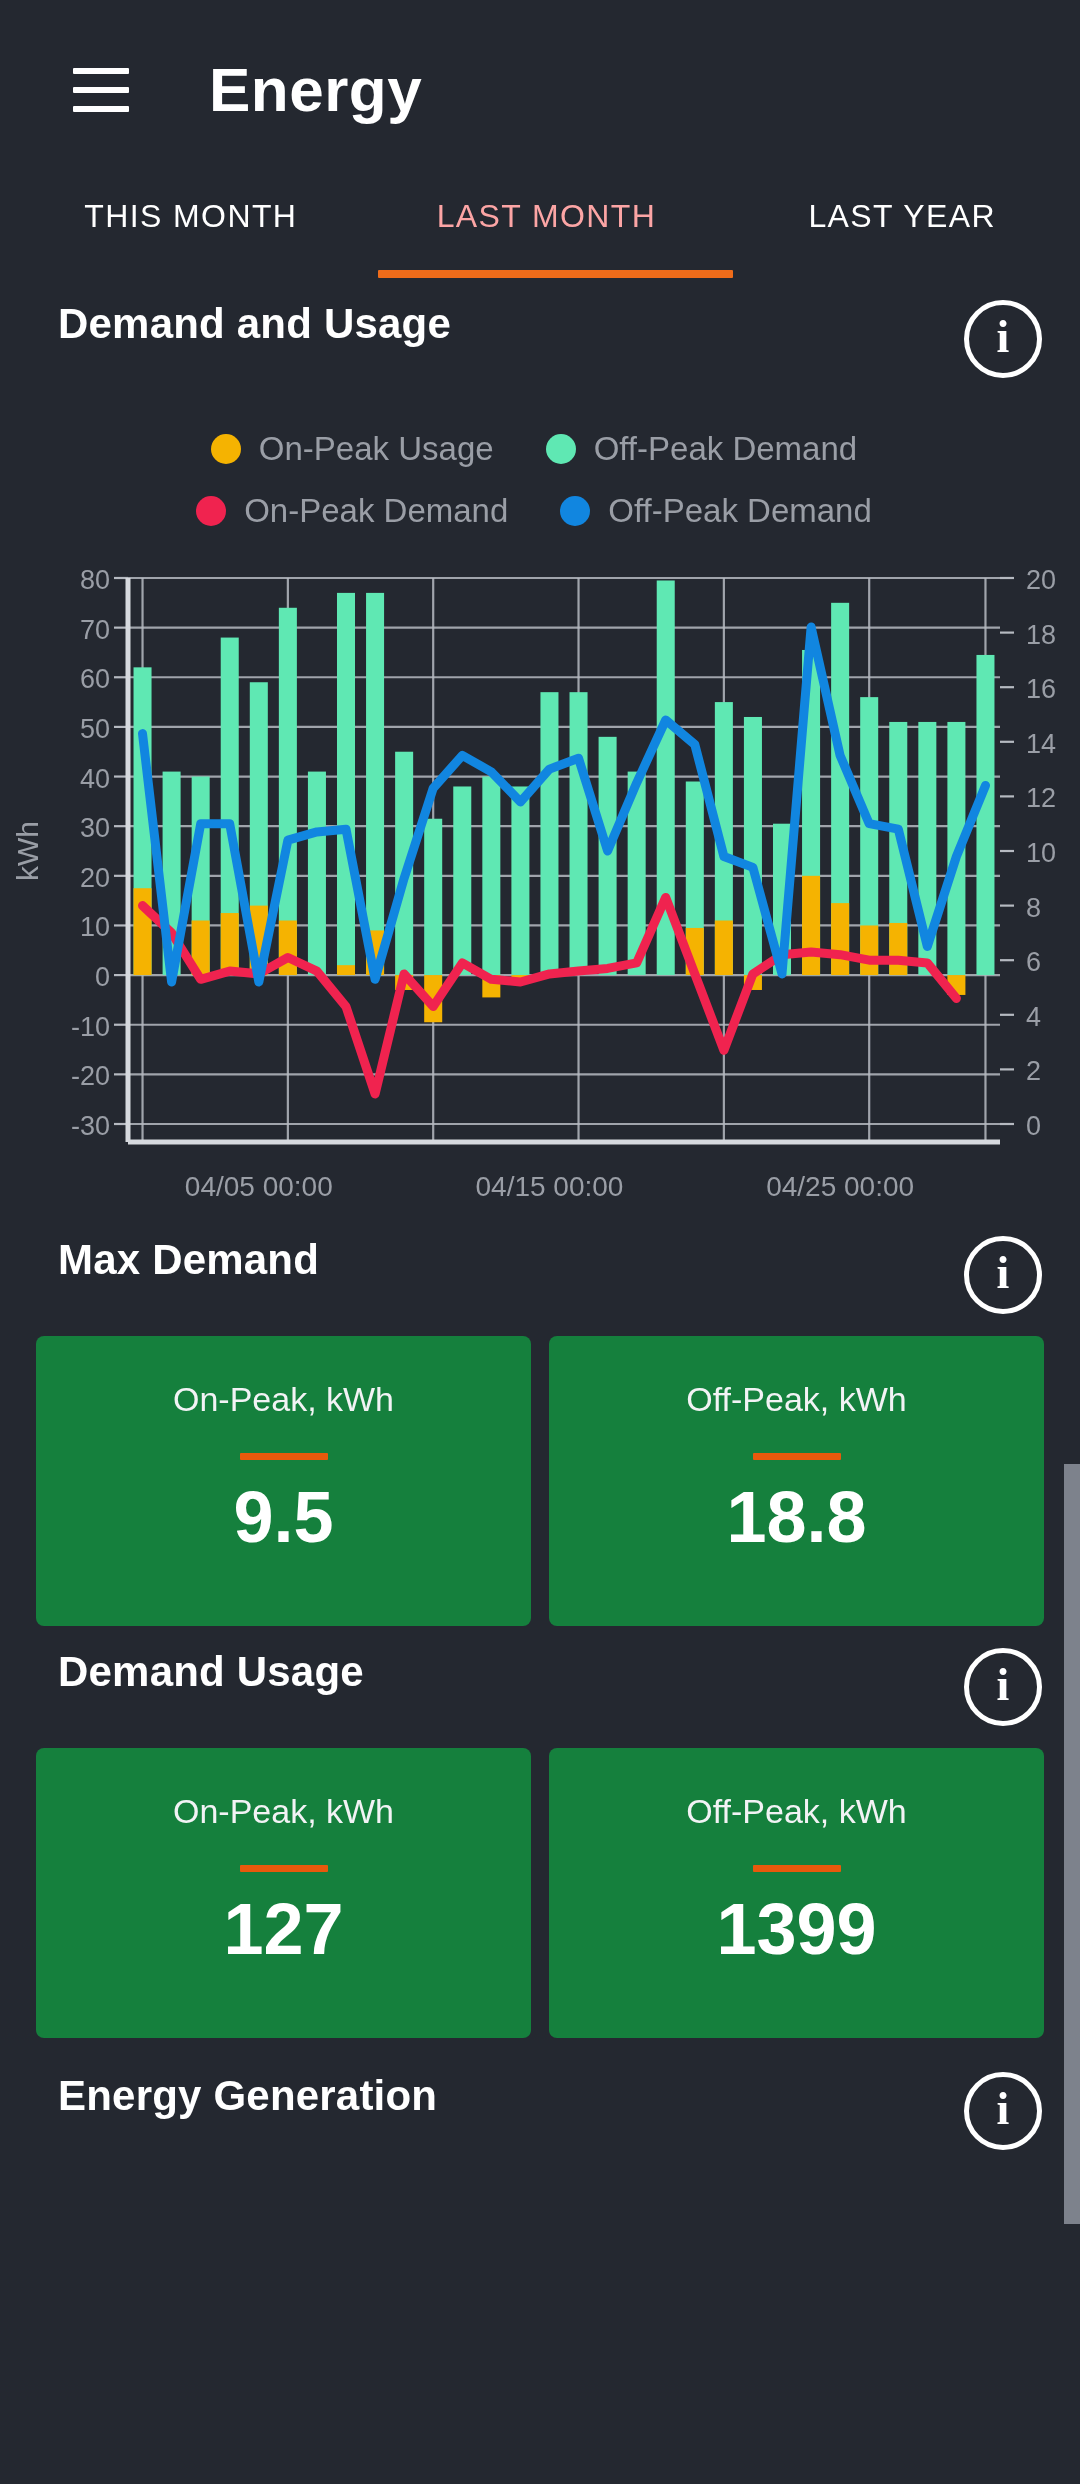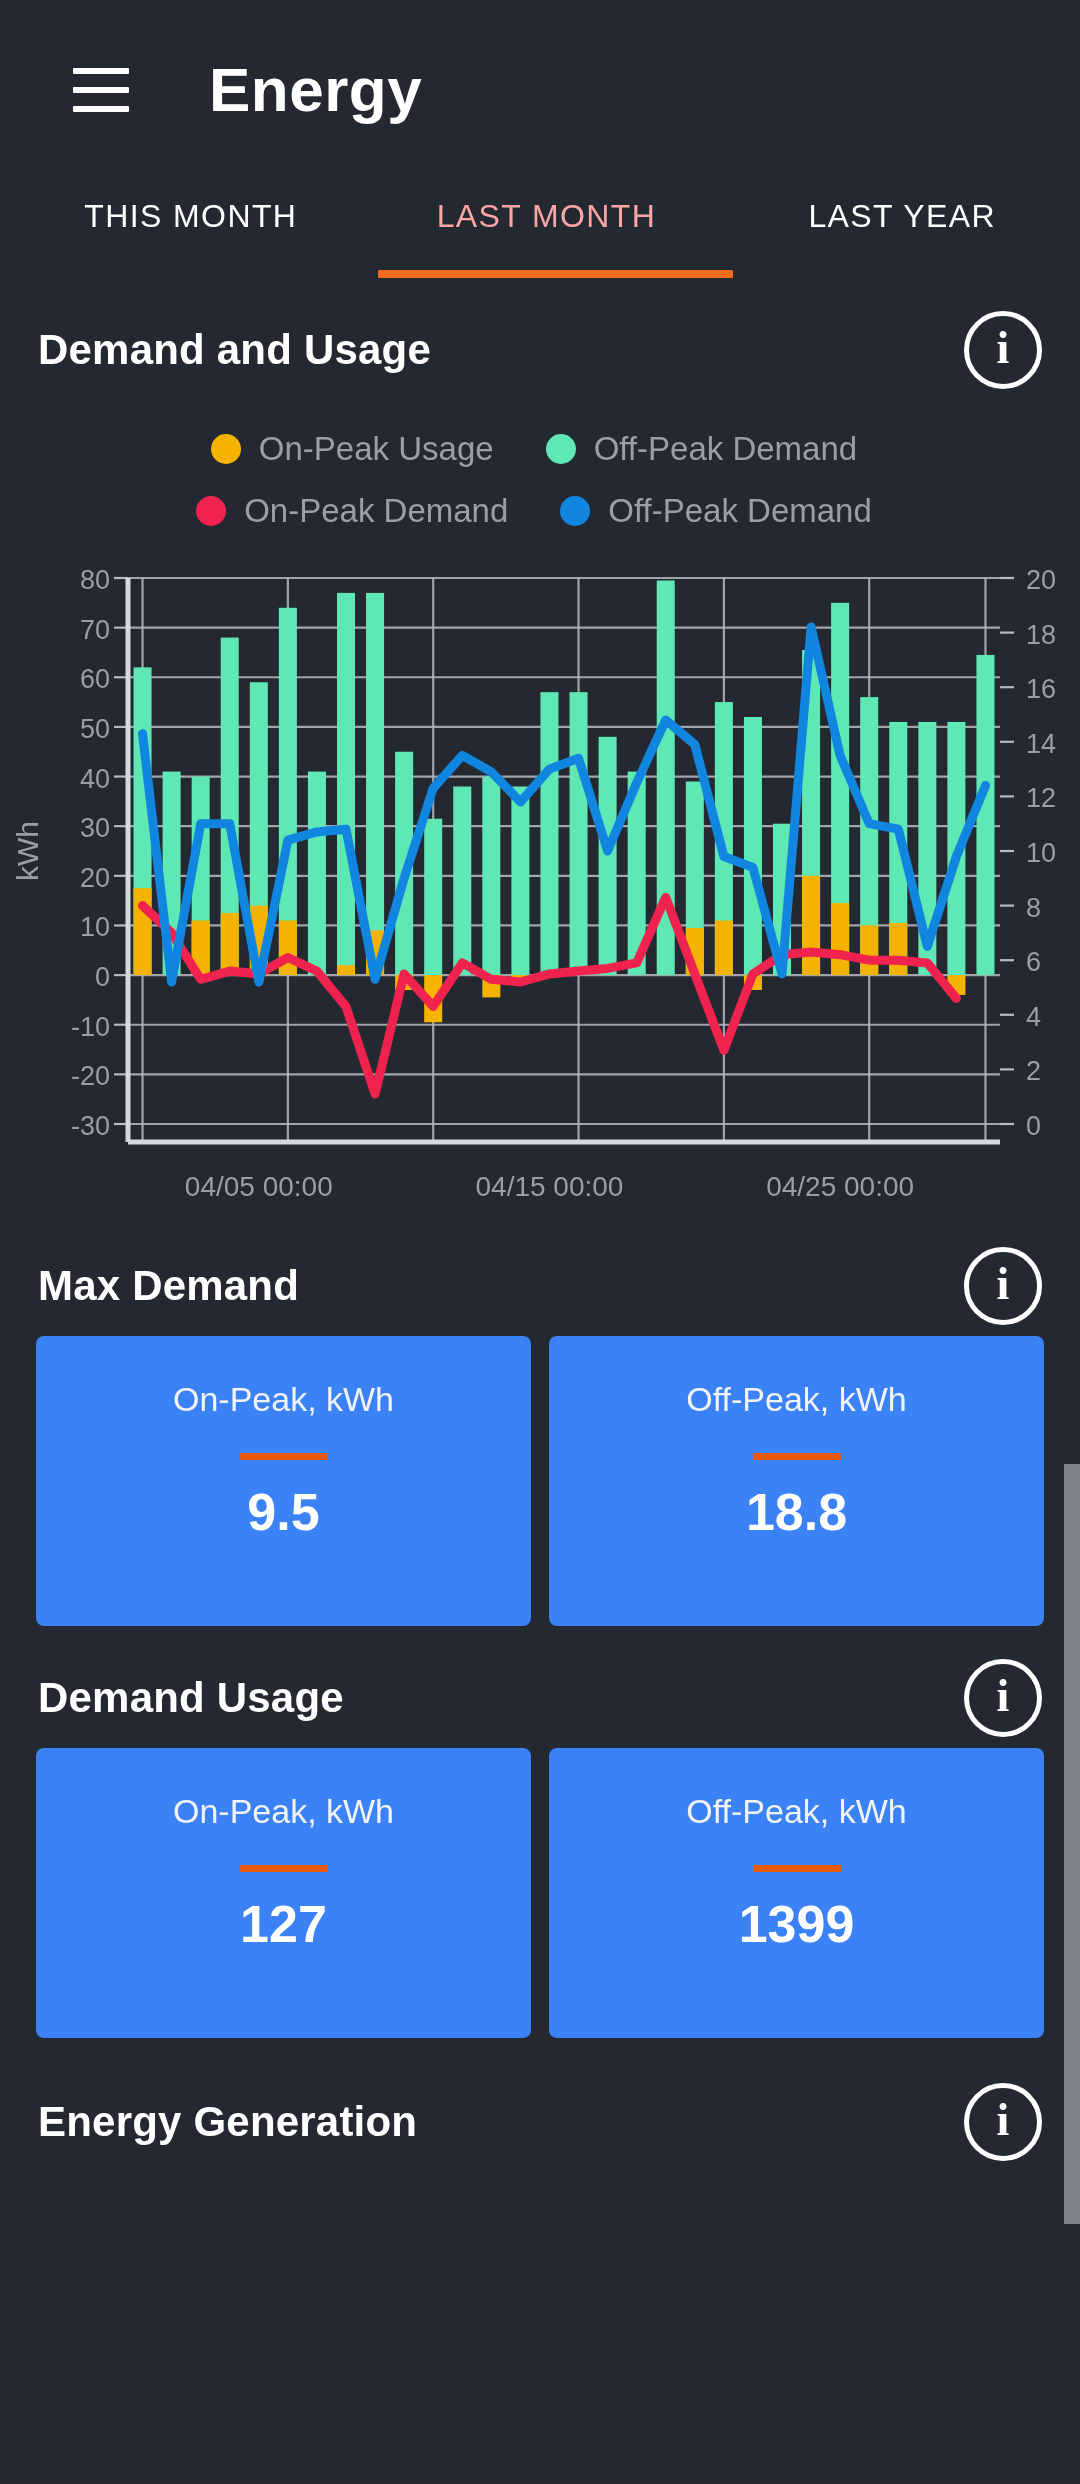--- a/index.html
+++ b/index.html
@@ -15,39 +15,39 @@
   .appbar{height:180px;display:flex;align-items:center;padding-left:58px;box-sizing:border-box;margin-left:15px;}
   .burger{width:56px;height:44px;display:flex;flex-direction:column;justify-content:space-between;cursor:pointer;}
   .burger span{display:block;height:6px;background:#fff;border-radius:1px;width:100%;}
   .app-title{font-size:62px;font-weight:700;margin-left:80px;letter-spacing:.5px;line-height:1;}
   
   .tabs{display:flex;height:120px;align-items:flex-start;padding-top:18px;box-sizing:border-box;position:relative;margin-left:13px;}
   .tab{flex:1;text-align:center;font-size:32px;letter-spacing:1.4px;color:#ffffff;cursor:pointer;user-select:none;}
   .tab.active{color:#fca5a5;}
   .tab-underline{position:absolute;left:365px;width:355px;height:8px;background:#ef6c1a;top:90px;border-radius:1px;}
   
-  .section-head{display:flex;align-items:center;justify-content:space-between;padding:0 38px 0 38px;height:100px;box-sizing:border-box;}
+  .section-head{display:flex;align-items:flex-start;justify-content:space-between;padding:0 38px 0 38px;height:100px;box-sizing:border-box;margin-left:20px;}
   .section-title{font-size:42px;font-weight:700;letter-spacing:.2px;}
   .info-ic{width:78px;height:78px;border:5px solid #ffffff;border-radius:50%;display:flex;align-items:center;justify-content:center;box-sizing:border-box;cursor:pointer;flex:none;}
   .info-ic span{font-size:46px;font-weight:700;font-family:"Liberation Serif",serif;line-height:1;color:#fff;transform:translateY(-2px);}
   
   .legend{padding:18px 12px 10px 0;}
   .legend-row{display:flex;justify-content:center;align-items:center;height:62px;}
   .legend-item{display:flex;align-items:center;margin:0 26px;}
   .dot{width:30px;height:30px;border-radius:50%;margin-right:18px;flex:none;}
   .legend-label{font-size:33px;color:#9a9ea6;white-space:nowrap;}
   
   .chart-wrap{position:relative;height:680px;margin:4px 0 0 0;}
   .chart-svg{display:block;}
   
   .cards{display:flex;gap:18px;padding:0 36px;box-sizing:border-box;}
-  .card{flex:1;background:#3b82f6;border-radius:8px;height:290px;display:flex;flex-direction:column;align-items:center;justify-content:flex-start;padding-top:44px;box-sizing:border-box;}
+  .card{flex:1;background:#15803d;border-radius:8px;height:290px;display:flex;flex-direction:column;align-items:center;justify-content:flex-start;padding-top:44px;box-sizing:border-box;}
   .card-label{font-size:34px;color:#f2f3f5;font-weight:400;}
   .card-rule{width:88px;height:7px;background:#e8590c;margin:34px 0 0 0;border-radius:1px;}
-  .card-value{font-size:52px;font-weight:700;margin-top:22px;letter-spacing:0px;}
+  .card-value{font-size:72px;font-weight:700;margin-top:16px;letter-spacing:0px;}
   
   .scrollbar{position:absolute;right:0;top:1464px;width:16px;height:760px;background:#7d828c;border-radius:0;}
   .spacer-22{height:22px;}
   .spacer-34{height:34px;}
 </style>
 </head>
 <body>
 
 <div class="appbar">
   <div class="burger">

